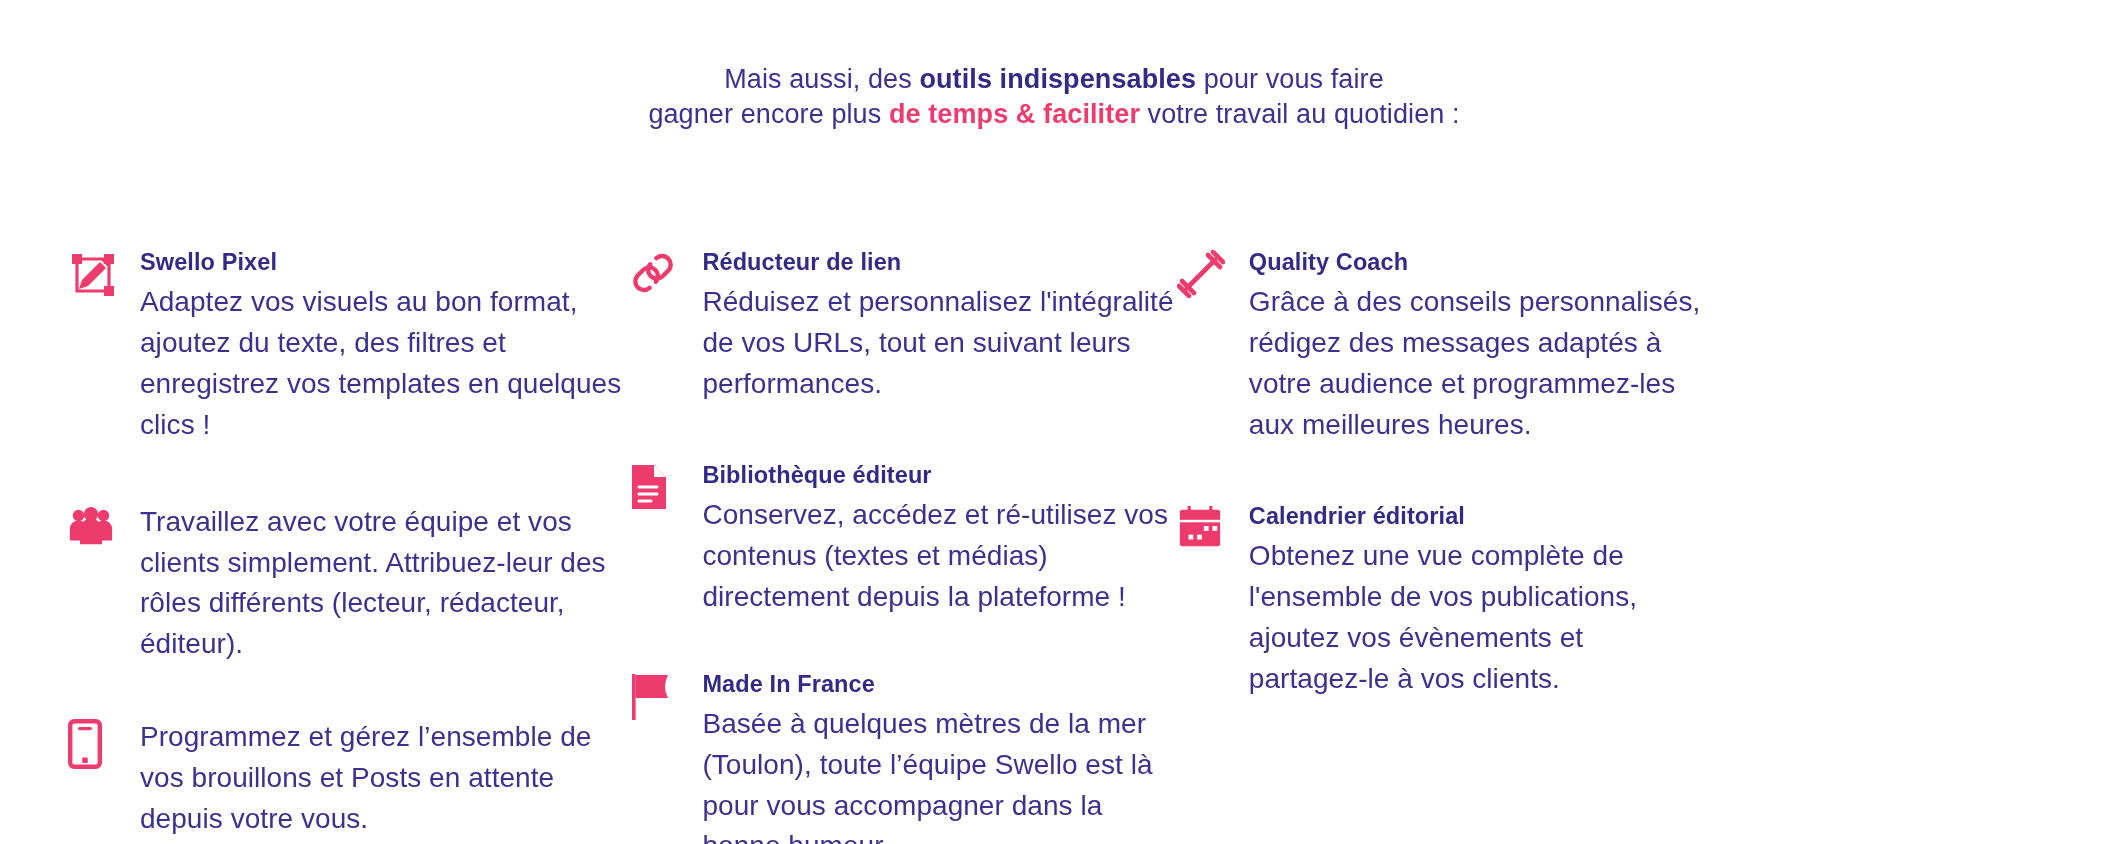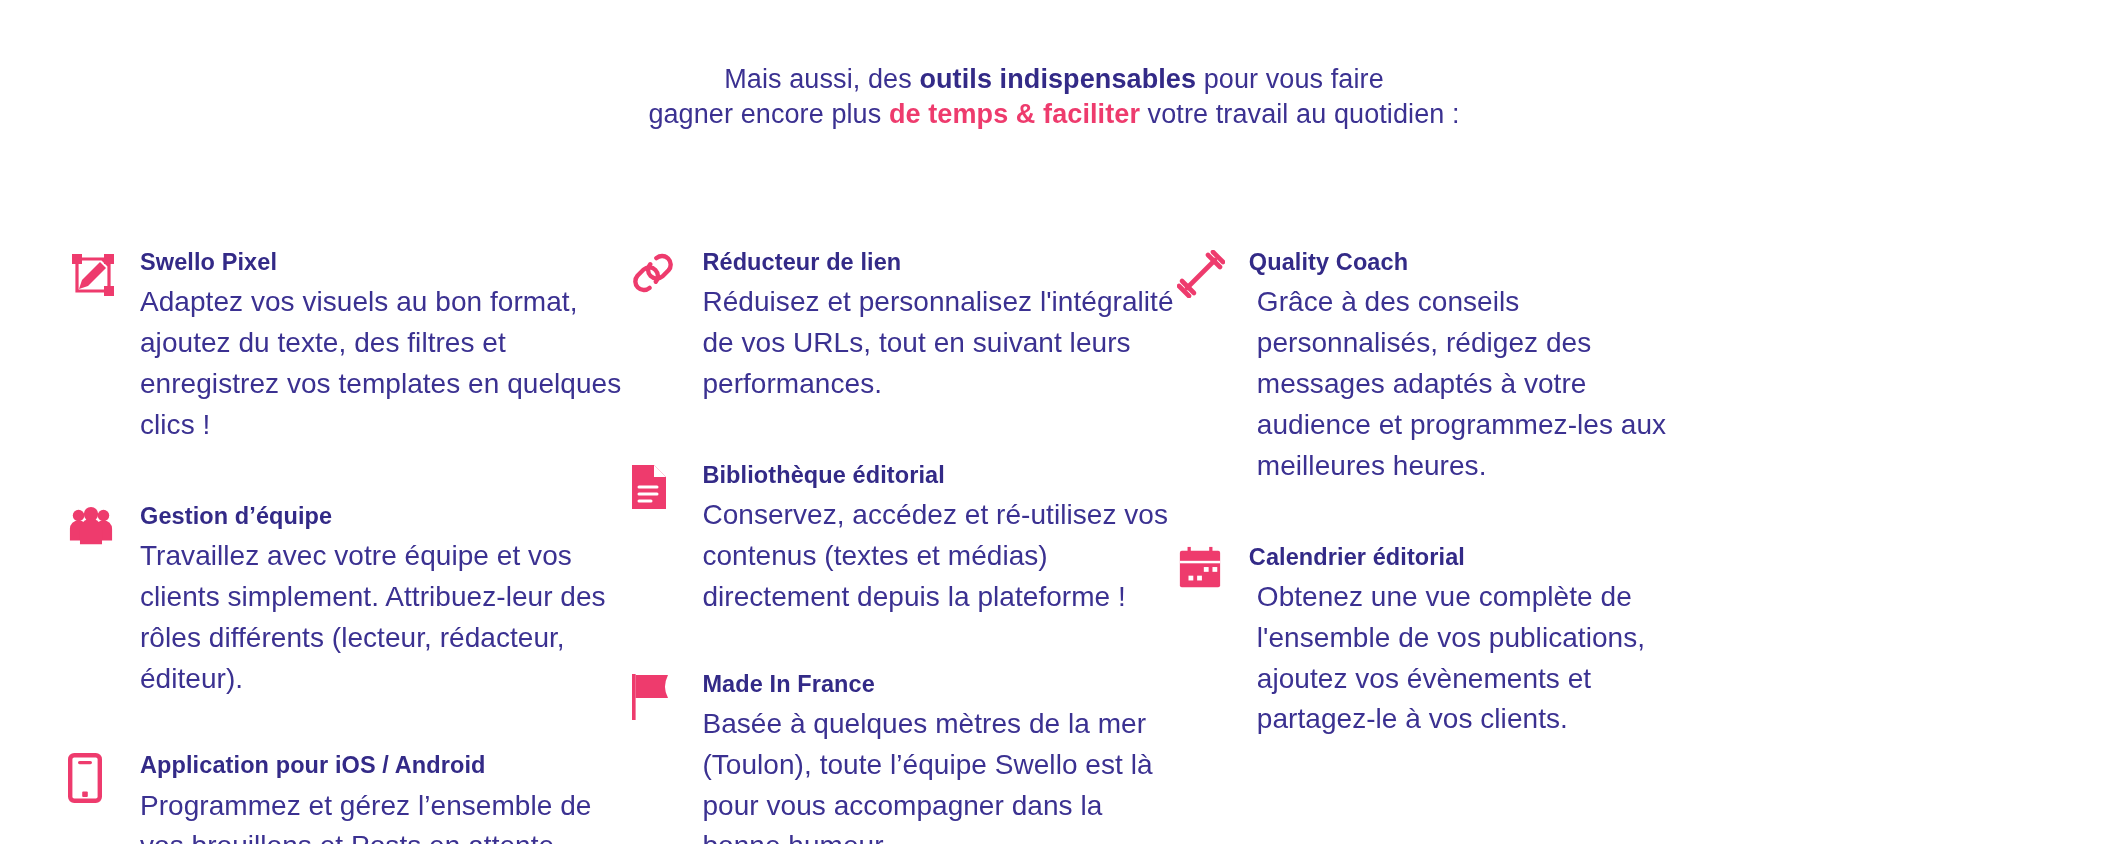--- a/index.html
+++ b/index.html
@@ -82,21 +82,21 @@
   }
   .feat-desc {
     margin: 0;
     font-size: 28px;
     font-weight: 400;
     color: #3B3191;
     line-height: 1.46;
     letter-spacing: 0.05px;
     max-width: 540px;
   }
-  .col-3 .feat-desc { max-width: 530px; margin-left: 8px; }
+  .col-3 .feat-desc { max-width: 530px; }
   .col-2 .feat-desc { max-width: 545px; }
 
   svg { display: block; }
 </style>
 </head>
 <body>
 
 <div class="heading-wrap">
   <h2 class="heading">
     <span><span>Mais aussi, des </span><span class="hl-navy">outils indispensables</span><span> pour vous faire</span></span><br>
@@ -136,35 +136,33 @@
             <circle cx="11" cy="12" r="6"></circle>
             <path d="M2 38 V26 a9 9 0 0 1 18 0 V38 Z"></path>
             <circle cx="37" cy="12" r="6"></circle>
             <path d="M28 38 V26 a9 9 0 0 1 18 0 V38 Z"></path>
             <circle cx="24" cy="10.5" r="7.5"></circle>
             <path d="M12.5 42 V27 a11.5 11.5 0 0 1 23 0 V42 Z"></path>
           </g>
         </svg>
       </div>
       <div class="feat-body">
-        <h3 class="feat-title">Gestion d’équipe</h3>
         <p class="feat-desc">Travaillez avec votre équipe et vos clients simplement. Attribuez-leur des rôles différents (lecteur, rédacteur, éditeur).</p>
       </div>
     </div>
 
     <div class="feature">
       <div class="feat-icon">
         <svg width="34" height="50" viewBox="0 0 34 50" aria-hidden="true">
           <rect x="2.2" y="2.2" width="29.6" height="45.6" rx="4" ry="4" fill="none" stroke="#EE3B6D" stroke-width="4.4"></rect>
           <rect x="10" y="8" width="14" height="3.2" rx="1.6" fill="#EE3B6D"></rect>
           <rect x="14.2" y="38.5" width="5.6" height="5.6" rx="1" fill="#EE3B6D"></rect>
         </svg>
       </div>
       <div class="feat-body">
-        <h3 class="feat-title">Application pour iOS / Android</h3>
         <p class="feat-desc">Programmez et gérez l’ensemble de vos brouillons et Posts en attente depuis votre vous.</p>
       </div>
     </div>
 
   </div>
 
   <div class="col col-2">
 
     <div class="feature feat-gap-1">
       <div class="feat-icon">
@@ -187,21 +185,21 @@
           <path d="M2 2 H24 L36 14 V46 H2 Z" fill="#EE3B6D"></path>
           <path d="M24 2 L36 14 H24 Z" fill="#ffffff"></path>
           <g stroke="#ffffff" stroke-width="3" stroke-linecap="round">
             <line x1="9" y1="24" x2="27" y2="24"></line>
             <line x1="9" y1="31" x2="27" y2="31"></line>
             <line x1="9" y1="38" x2="21" y2="38"></line>
           </g>
         </svg>
       </div>
       <div class="feat-body">
-        <h3 class="feat-title">Bibliothèque éditorial</h3>
+        <h3 class="feat-title">Bibliothèque éditeur</h3>
         <p class="feat-desc">Conservez, accédez et ré-utilisez vos contenus (textes et médias) directement depuis la plateforme !</p>
       </div>
     </div>
 
     <div class="feature">
       <div class="feat-icon">
         <svg width="42" height="50" viewBox="0 0 42 50" aria-hidden="true">
           <rect x="2" y="2" width="3.6" height="46" fill="#EE3B6D"></rect>
           <path d="M5.6 3 H38 V26 H5.6 Z" fill="#EE3B6D"></path>
           <path d="M38 3 q-6 12 0 23 z" fill="#ffffff"></path>

